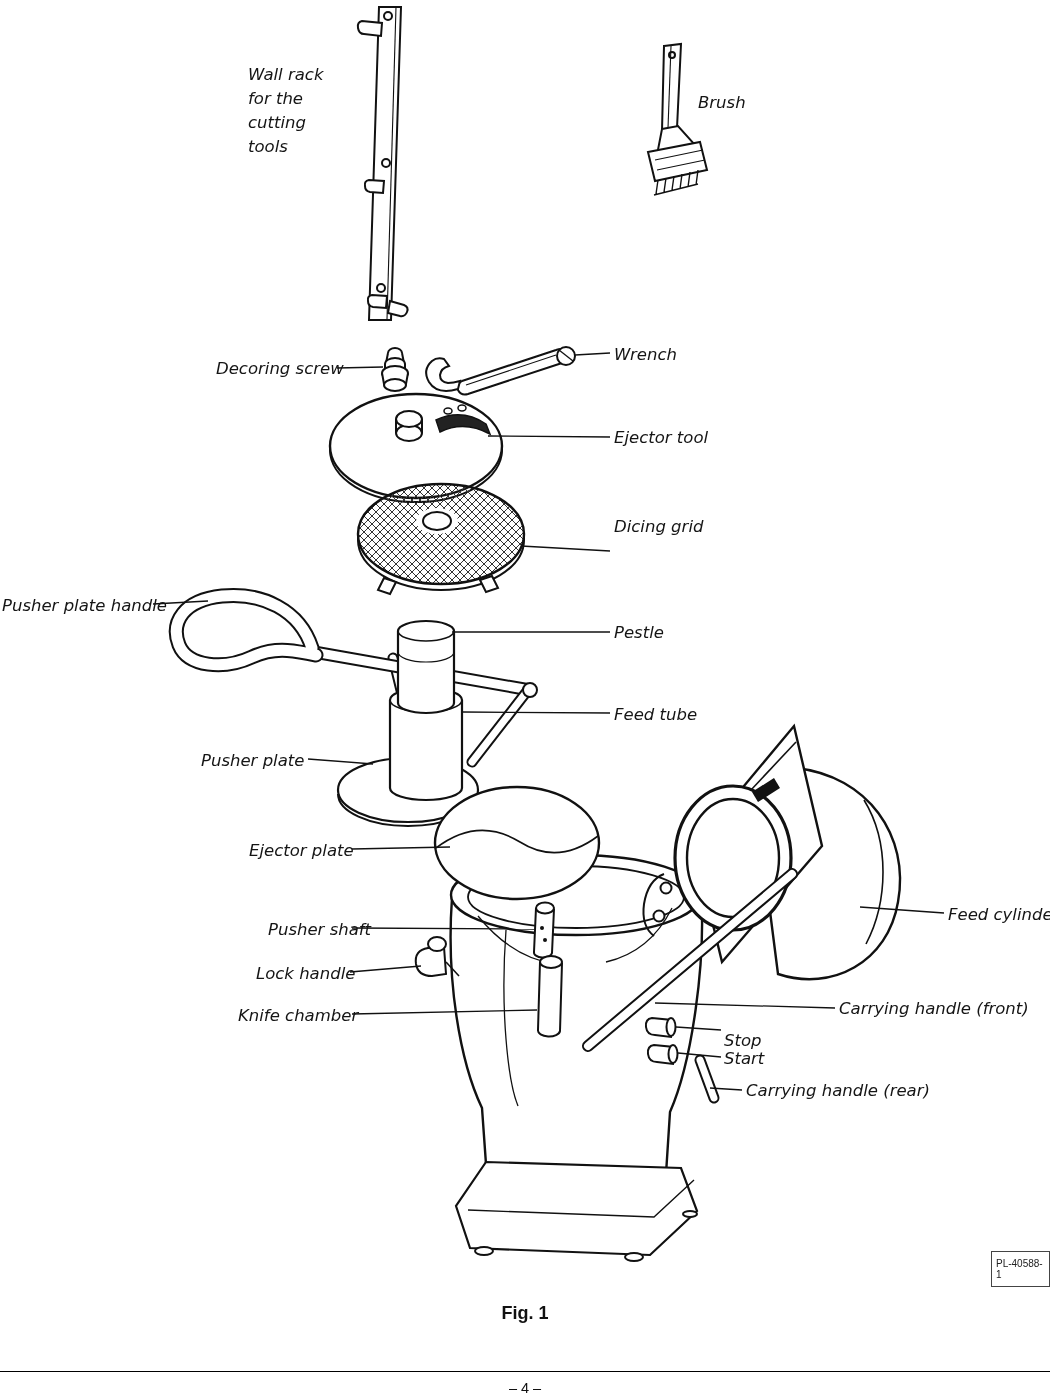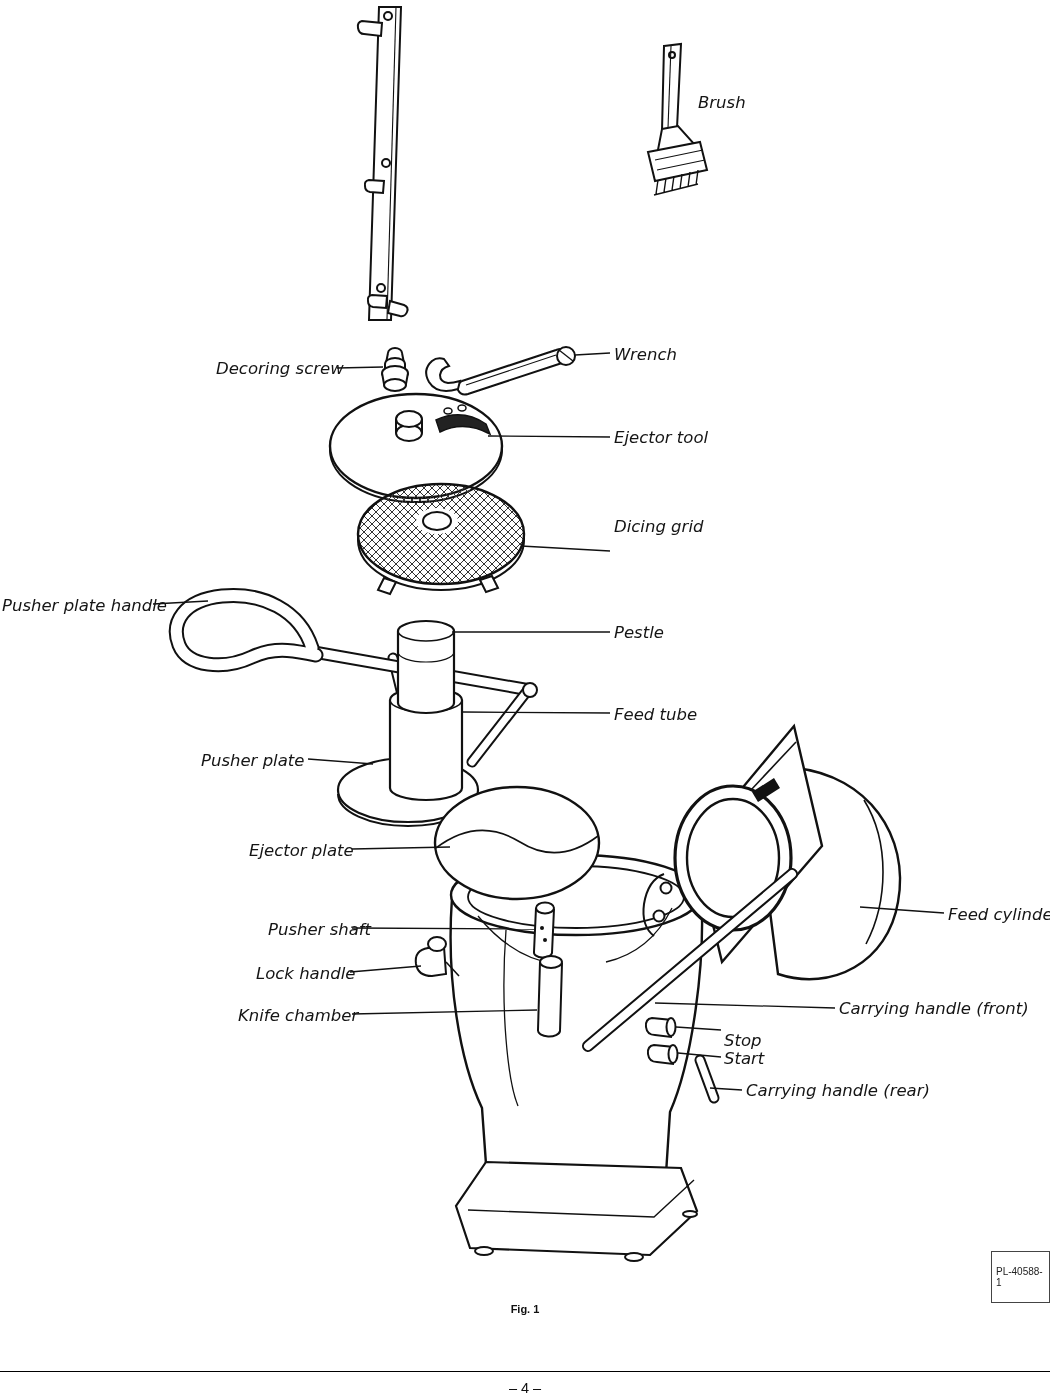--- a/index.html
+++ b/index.html
@@ -9,26 +9,26 @@
   }
   .figure-svg { position:absolute; top:0; left:0; }
   .lbl {
     position:absolute; font-family:"DejaVu Sans", sans-serif;
     font-style:italic; font-size:16.5px; color:#151515; white-space:nowrap;
     line-height:1.45;
   }
   .lbl.wrap { white-space:normal; }
   .plate-id {
     position:absolute; left:991px; top:1251px; border:1px solid #444;
-    font-size:10px; padding:14px 4px; color:#222; background:#fff;
+    font-size:10px; padding:6px 4px; color:#222; background:#fff;
     font-family:"Liberation Sans", sans-serif;
   }
   .fig-caption {
     position:absolute; left:0; top:1303px; width:1050px; text-align:center;
-    font-weight:bold; font-size:11px; color:#111;
+    font-weight:bold; font-size:18px; color:#111;
   }
   .footer-rule {
     position:absolute; left:0; top:1371px; width:1050px; border-top:1.5px solid #000;
   }
   .page-number {
     position:absolute; left:0; top:1380px; width:1050px; text-align:center;
     font-size:14.5px; color:#111;
   }
 </style>
 </head>
@@ -222,20 +222,21 @@
       <line x1="350" y1="972" x2="421" y2="966"></line>
       <line x1="352" y1="1014" x2="537" y2="1010"></line>
       <line x1="944" y1="913" x2="860" y2="907"></line>
       <line x1="835" y1="1008" x2="655" y2="1003"></line>
       <line x1="721" y1="1030" x2="676" y2="1027"></line>
       <line x1="721" y1="1057" x2="678" y2="1053"></line>
       <line x1="742" y1="1090" x2="710" y2="1088"></line>
     </g>
   </svg>
 
+  <div class="lbl wrap" style="left:248px; top:63px; width:100px;">Wall rack for the cutting tools</div>
   <div class="lbl" style="left:698px; top:91px;">Brush</div>
   <div class="lbl" style="left:216px; top:357px;">Decoring screw</div>
   <div class="lbl" style="left:614px; top:343px;">Wrench</div>
   <div class="lbl" style="left:614px; top:426px;">Ejector tool</div>
   <div class="lbl" style="left:614px; top:515px;">Dicing grid</div>
   <div class="lbl" style="left:2px; top:594px;">Pusher plate handle</div>
   <div class="lbl" style="left:614px; top:621px;">Pestle</div>
   <div class="lbl" style="left:614px; top:703px;">Feed tube</div>
   <div class="lbl" style="left:201px; top:749px;">Pusher plate</div>
   <div class="lbl" style="left:249px; top:839px;">Ejector plate</div>

